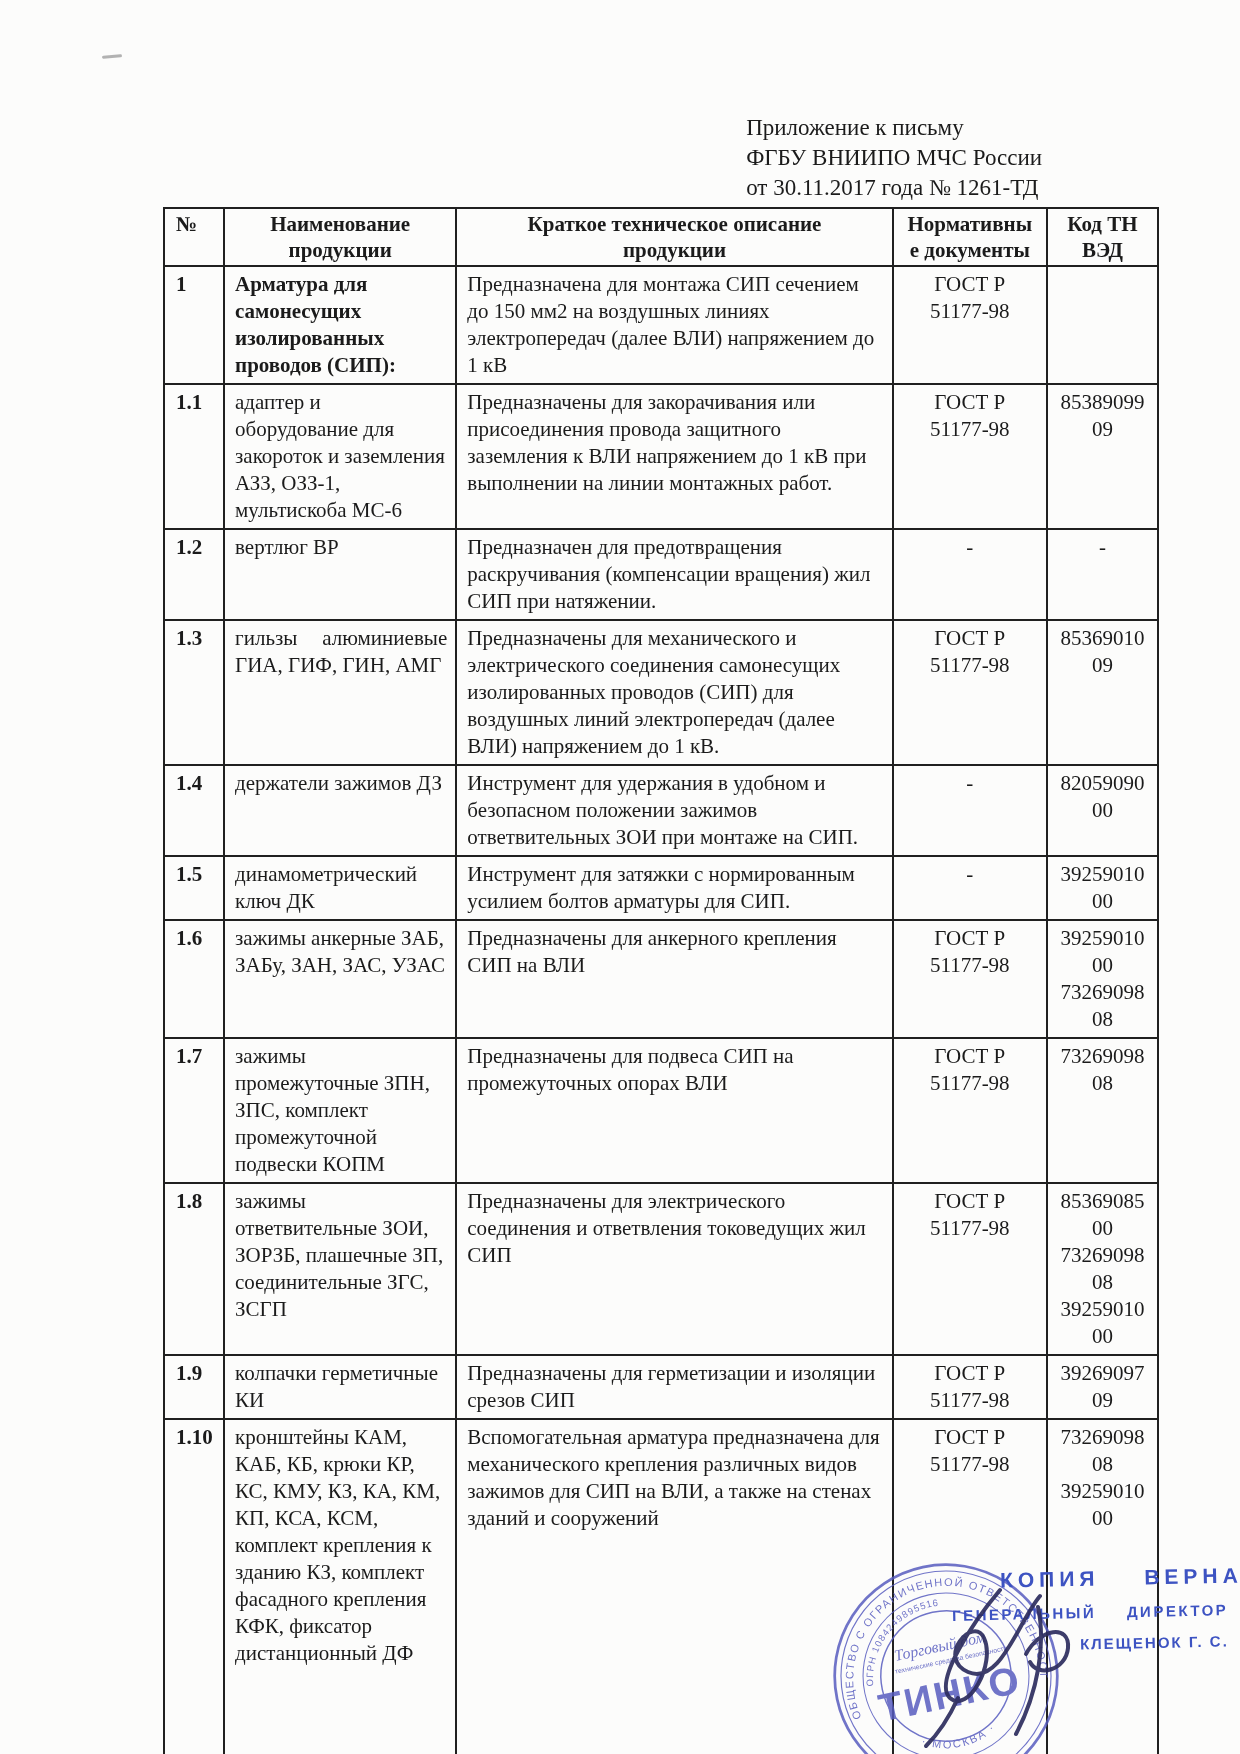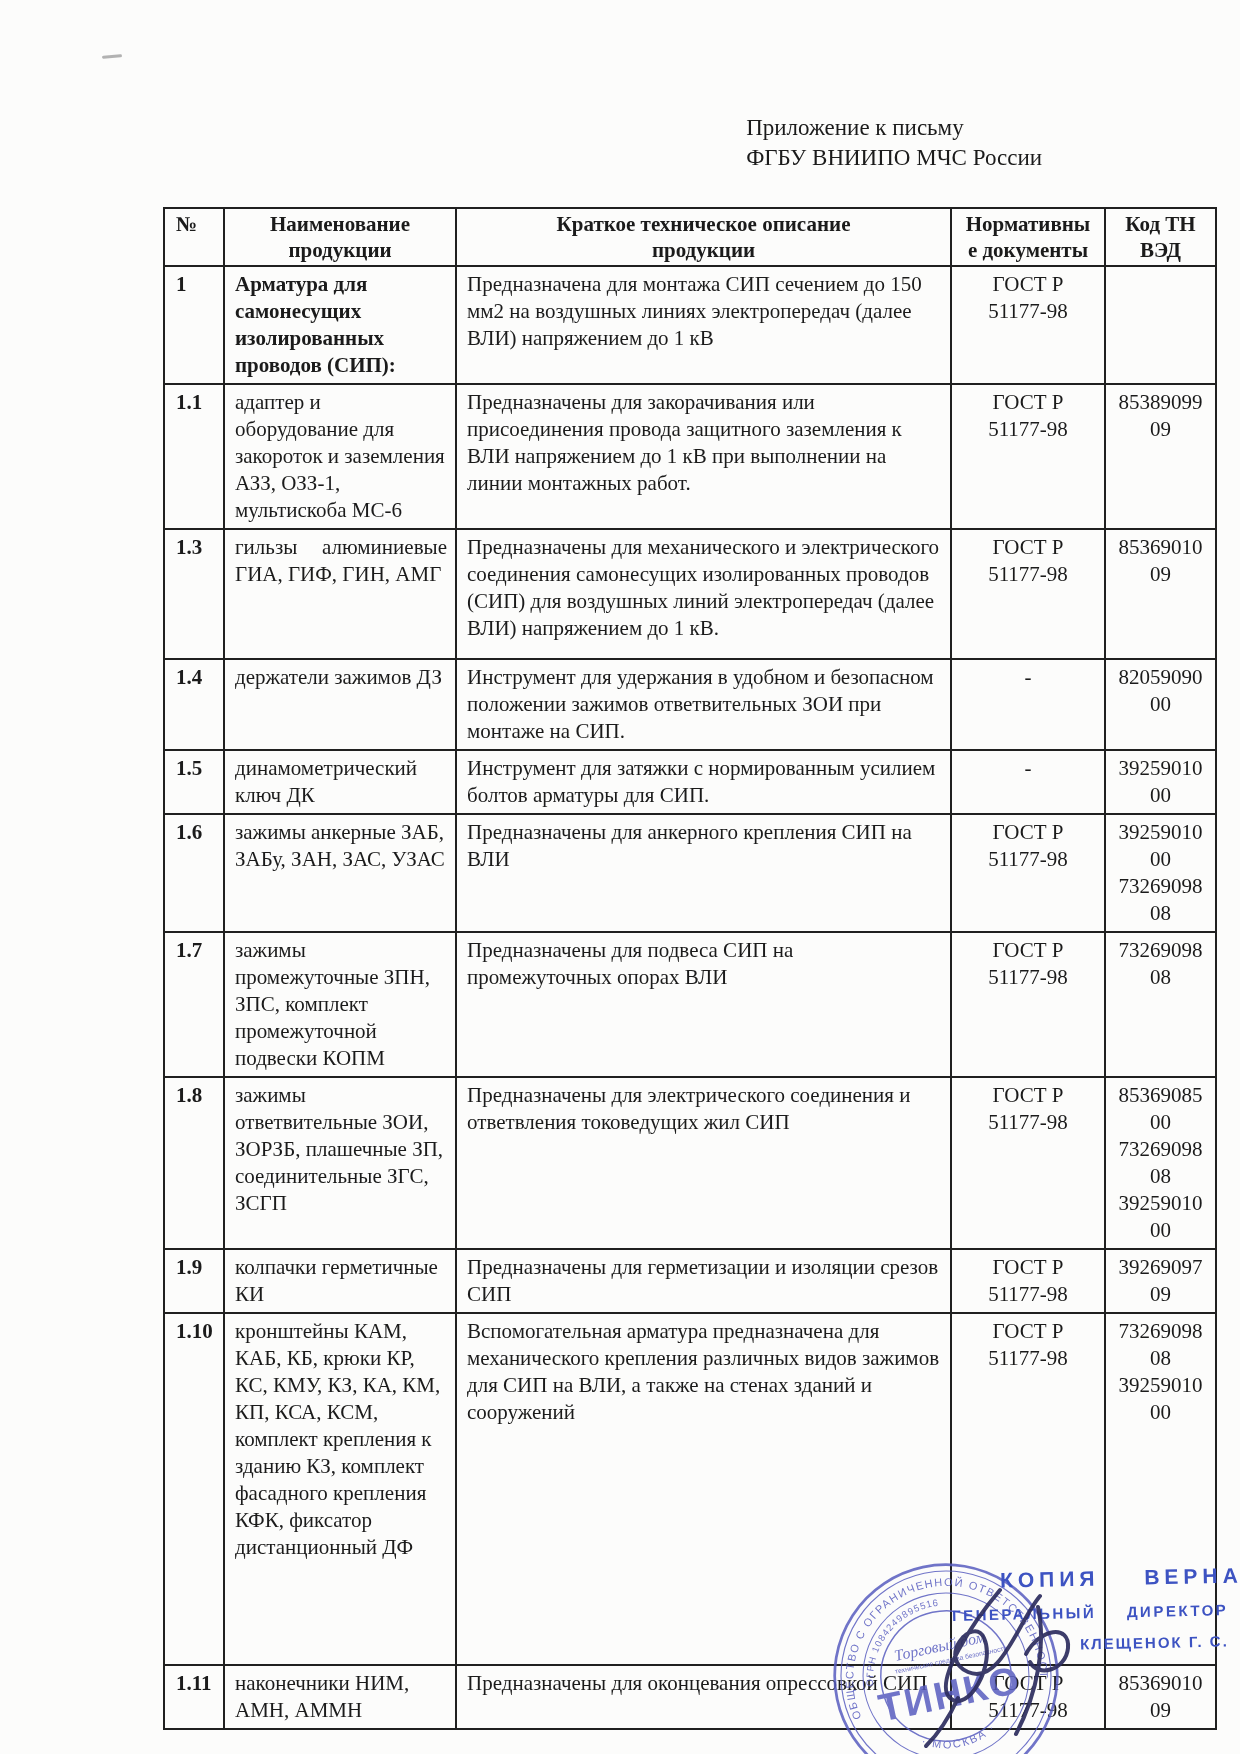--- a/index.html
+++ b/index.html
@@ -8,21 +8,21 @@
     background:#fcfcfb;overflow:hidden;
     font-family:"Liberation Serif","DejaVu Serif",serif;color:#1b1b1b;
   }
   .smudge{position:absolute;left:102px;top:55px;width:20px;height:3px;background:#8a8a8a;border-radius:2px;transform:rotate(-5deg);opacity:.65;}
   .letterhead{position:absolute;top:113px;right:198px;font-size:23px;line-height:30px;white-space:nowrap;}
   table.doc{position:absolute;top:207px;left:163px;width:996px;border-collapse:collapse;table-layout:fixed;}
   th,td{border:2px solid #202020;vertical-align:top;box-sizing:border-box;}
   th{font-weight:bold;font-size:21px;line-height:26px;text-align:center;vertical-align:middle;white-space:pre-line;padding:2px 3px;height:52px;}
   th.c0{text-align:left;vertical-align:top;padding-left:11px;}
   td{font-size:21px;line-height:27px;padding:4px 8px 4px 10px;}
-  .c0{width:60px}.c1{width:232px}.c2{width:495px}.c3{width:154px}.c4{width:111px}
+  .c0{width:60px}.c1{width:232px}.c2{width:436px}.c3{width:154px}.c4{width:111px}
   td.col-num{font-weight:bold;padding-left:11px;}
   td.col-docs,td.col-code{text-align:center;white-space:pre-line;padding-left:2px;padding-right:2px;margin-left:7px;}
   td.bold{font-weight:bold;}
   .r0 td{height:104px}.r1 td{height:128px}.r2 td{height:62px}.r3 td{height:130px}
   .r4 td{height:82px}.r5 td{height:62px}.r6 td{height:95px}.r7 td{height:86px}
   .r8 td{height:122px}.r9 td{height:42px}.r10 td{height:352px}.r11 td{height:54px}
   .r3 td.col-name{text-align:justify;}
   .stamp{position:absolute;left:820px;top:1550px;opacity:.84;}
   .attest{position:absolute;color:#3d53c2;font-family:"Liberation Sans","DejaVu Sans",sans-serif;font-weight:bold;transform:rotate(-1.2deg);white-space:nowrap;}
   .attest1{left:1000px;top:1566px;font-size:21px;letter-spacing:5px;word-spacing:34px;}
@@ -33,20 +33,21 @@
 </head>
 <body>
 
 <div class="page">
 
   <div class="smudge"></div>
 
   <div class="letterhead" id="letterhead">
       <div class="lh-line">Приложение к письму</div>
       <div class="lh-line">ФГБУ ВНИИПО МЧС России</div>
+      <div class="lh-line">от 30.11.2017 года № 1261-ТД</div>
     </div>
 
   <table class="doc">
     <thead>
       <tr id="head-row">
           <th class="c0">№</th>
           <th class="c1">Наименование
 продукции</th>
           <th class="c2">Краткое техническое описание
 продукции</th>
@@ -66,20 +67,27 @@
           <td class="col-code"></td>
         </tr>
         <tr class="r1">
           <td class="col-num">1.1</td>
           <td class="col-name">адаптер и оборудование для закороток и заземления АЗЗ, ОЗЗ-1, мультискоба МС-6</td>
           <td class="col-desc">Предназначены для закорачивания или присоединения провода защитного заземления к ВЛИ напряжением до 1 кВ при выполнении на линии монтажных работ.</td>
           <td class="col-docs">ГОСТ Р
 51177-98</td>
           <td class="col-code">85389099
 09</td>
+        </tr>
+        <tr class="r2">
+          <td class="col-num">1.2</td>
+          <td class="col-name">вертлюг ВР</td>
+          <td class="col-desc">Предназначен для предотвращения раскручивания (компенсации вращения) жил СИП при натяжении.</td>
+          <td class="col-docs">-</td>
+          <td class="col-code">-</td>
         </tr>
         <tr class="r3">
           <td class="col-num">1.3</td>
           <td class="col-name">гильзы алюминиевые ГИА, ГИФ, ГИН, АМГ</td>
           <td class="col-desc">Предназначены для механического и электрического соединения самонесущих изолированных проводов (СИП) для воздушных линий электропередач (далее ВЛИ) напряжением до 1 кВ.</td>
           <td class="col-docs">ГОСТ Р
 51177-98</td>
           <td class="col-code">85369010
 09</td>
         </tr>

